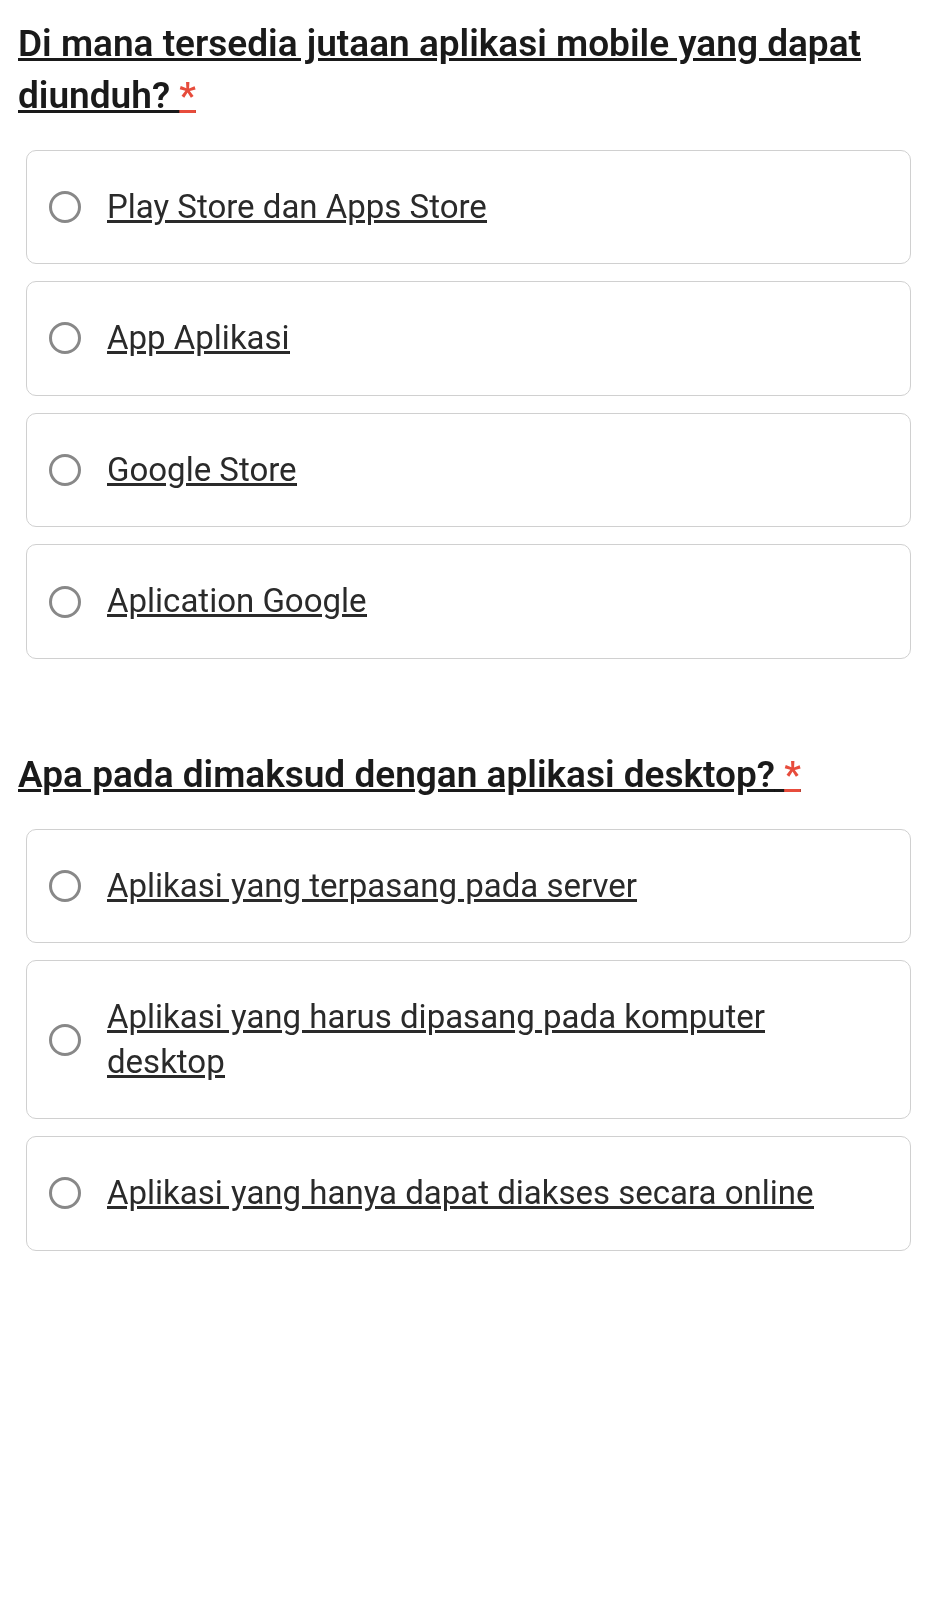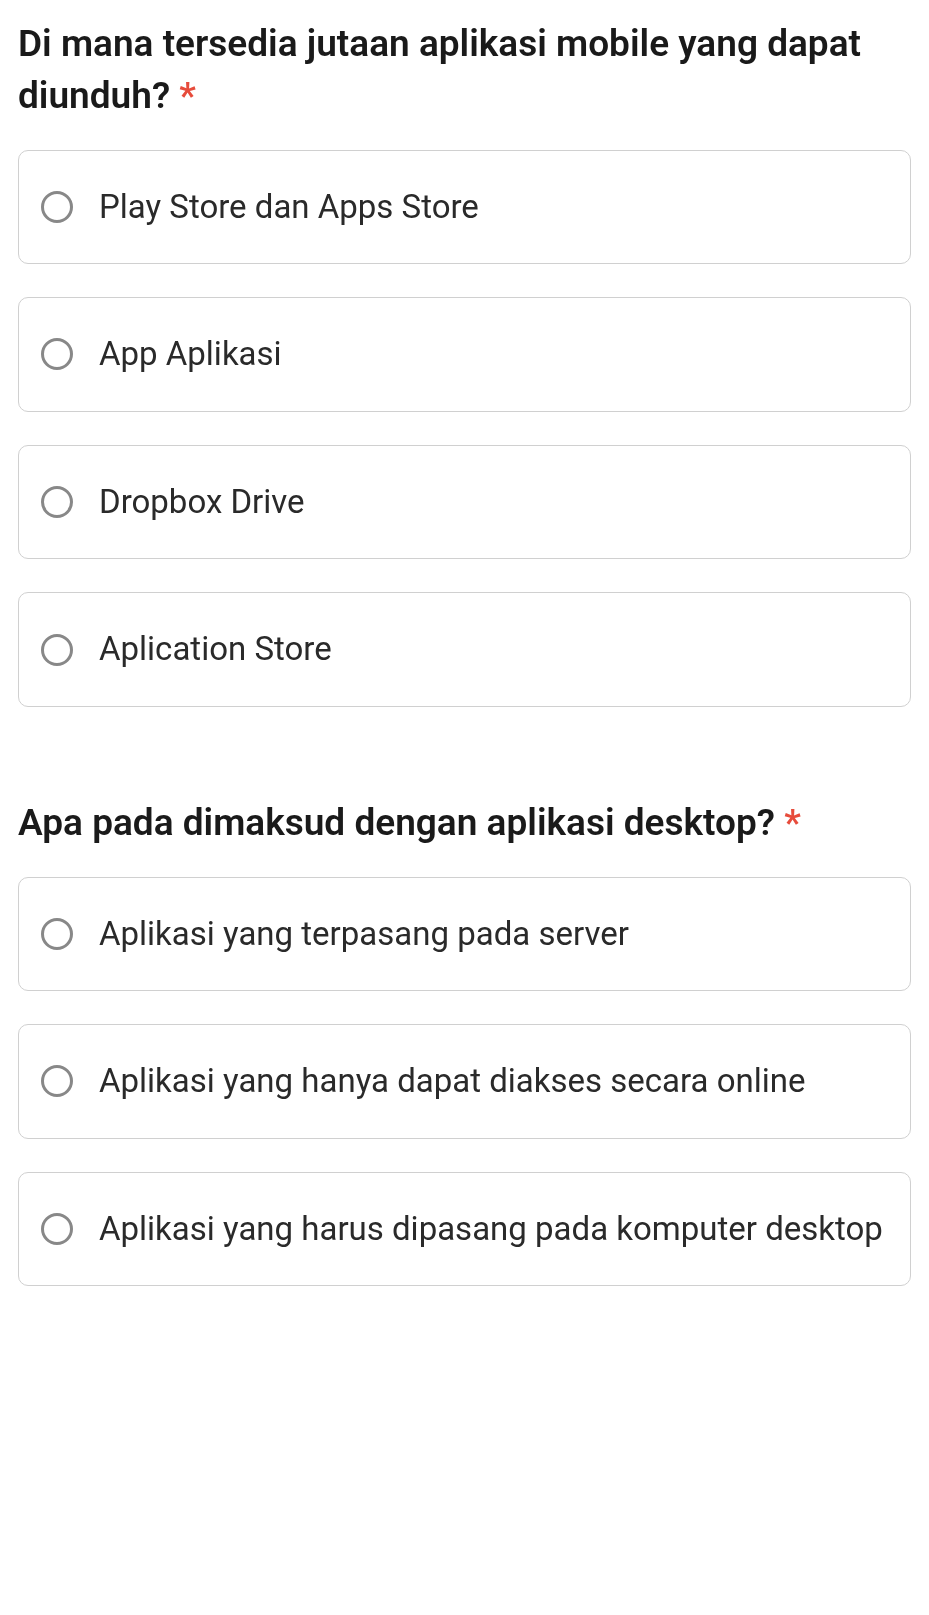--- a/index.html
+++ b/index.html
@@ -1,18 +1,19 @@
 <!DOCTYPE html>
 <html><head>
   <meta charset="utf-8">
   <style>
     * {
       box-sizing: border-box;
       margin: 0;
       padding: 0;
+      text-decoration: underline;
     }
     body {
       font-family: -apple-system, BlinkMacSystemFont, "Segoe UI", Roboto, Helvetica, Arial, sans-serif;
       background: #ffffff;
       padding: 18px;
       width: 929px;
       color: #1a1a1a;
     }
     .question-block {
       margin-bottom: 90px;
@@ -26,21 +27,22 @@
       line-height: 1.4;
       color: #1a1a1a;
       margin-bottom: 28px;
     }
     .required {
       color: #e74c3c;
     }
     .options {
       display: flex;
       flex-direction: column;
-      gap: 33px;
+      gap: 17px;
+      margin-left: 8px;
     }
     .option {
       display: flex;
       align-items: center;
       gap: 26px;
       border: 1px solid #d0d0d0;
       border-radius: 10px;
       padding: 34px 22px;
       cursor: pointer;
       background: #ffffff;
@@ -73,41 +75,41 @@
     <div class="option">
       <div class="radio"></div>
       <div class="option-label">Play Store dan Apps Store</div>
     </div>
     <div class="option">
       <div class="radio"></div>
       <div class="option-label">App Aplikasi</div>
     </div>
     <div class="option">
       <div class="radio"></div>
-      <div class="option-label">Dropbox Drive</div>
+      <div class="option-label">Google Store</div>
     </div>
     <div class="option">
       <div class="radio"></div>
-      <div class="option-label">Aplication Store</div>
+      <div class="option-label">Aplication Google</div>
     </div>
   </div>
 </div>
 
 <div class="question-block">
   <div class="question-text">
     <span>Apa pada dimaksud dengan aplikasi desktop?</span>
     <span class="required">*</span>
   </div>
   <div class="options">
     <div class="option">
       <div class="radio"></div>
       <div class="option-label">Aplikasi yang terpasang pada server</div>
     </div>
     <div class="option">
       <div class="radio"></div>
-      <div class="option-label">Aplikasi yang hanya dapat diakses secara online</div>
+      <div class="option-label">Aplikasi yang harus dipasang pada komputer desktop</div>
     </div>
     <div class="option">
       <div class="radio"></div>
-      <div class="option-label">Aplikasi yang harus dipasang pada komputer desktop</div>
+      <div class="option-label">Aplikasi yang hanya dapat diakses secara online</div>
     </div>
   </div>
 </div>
 
 </body></html>

